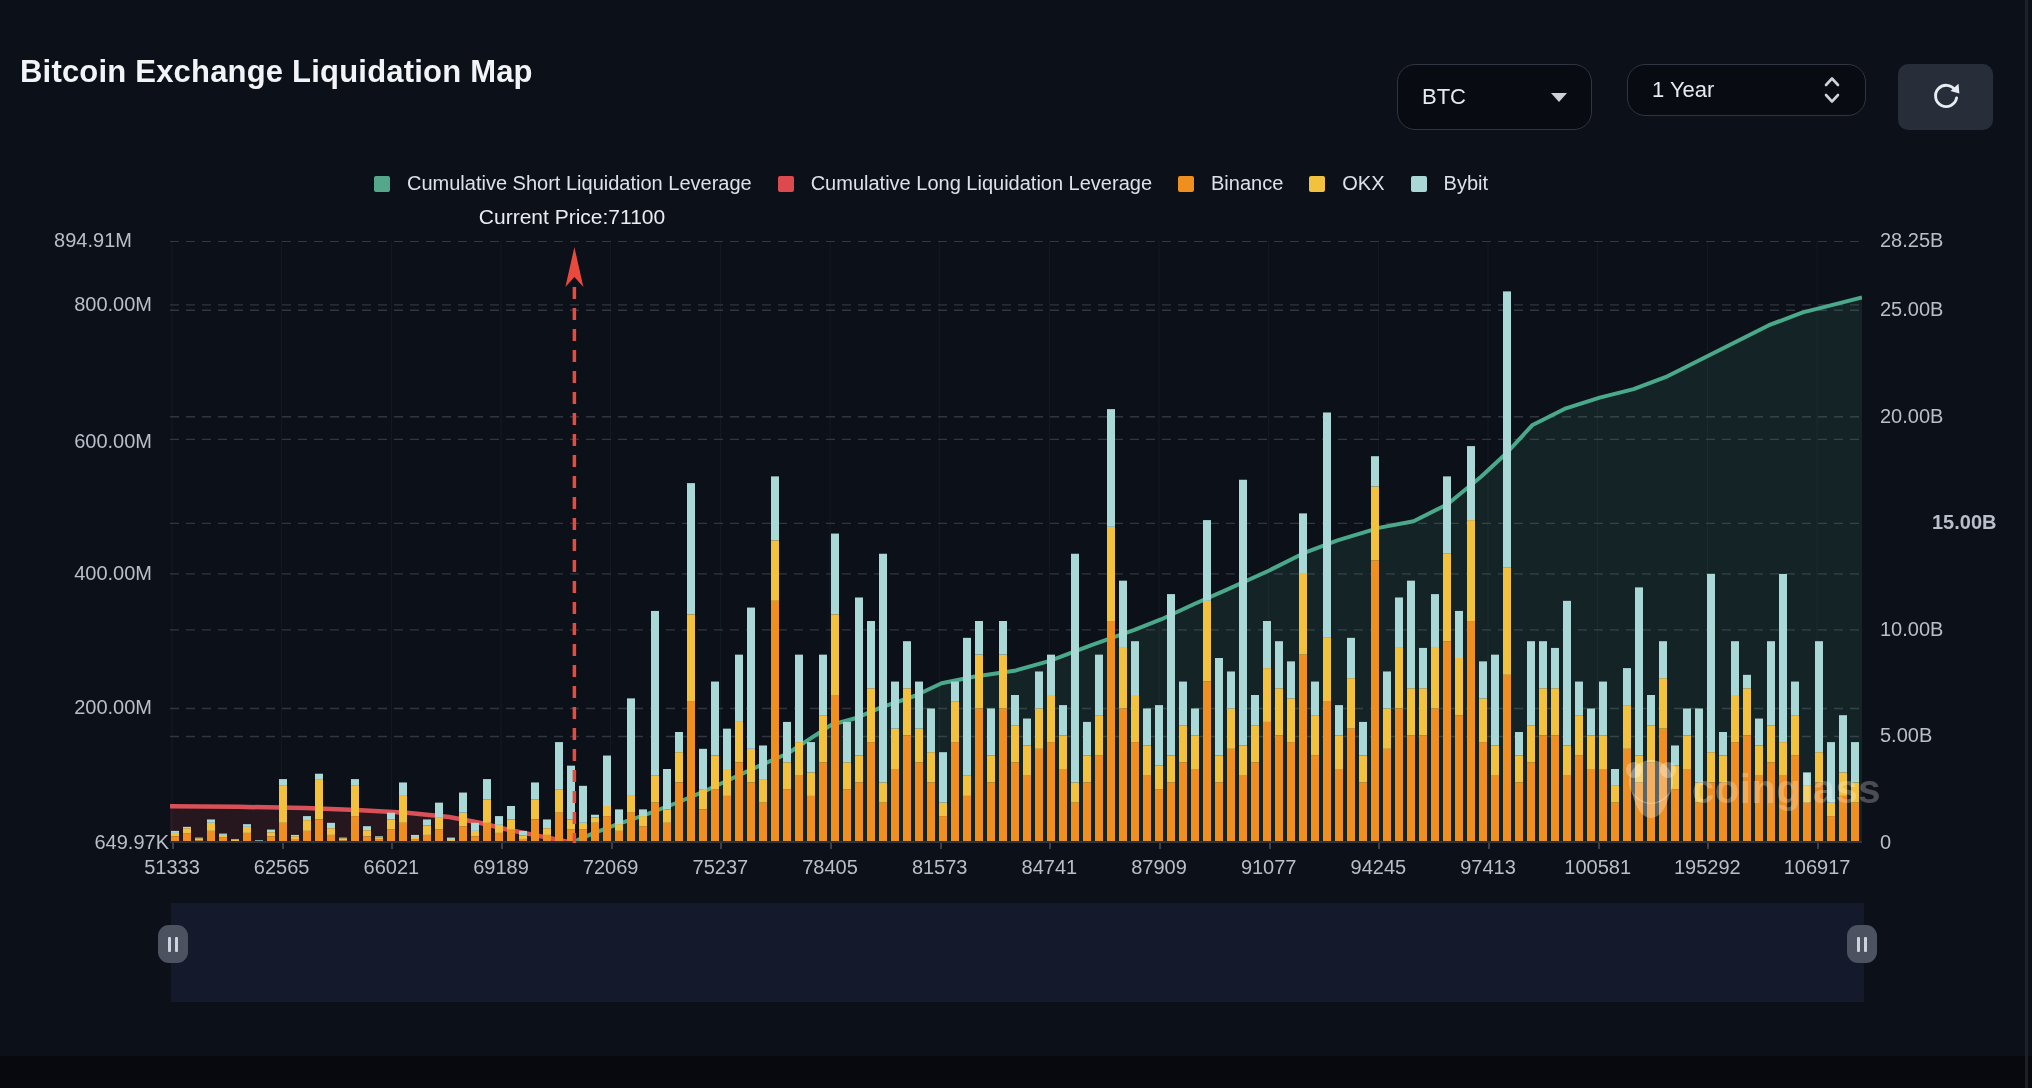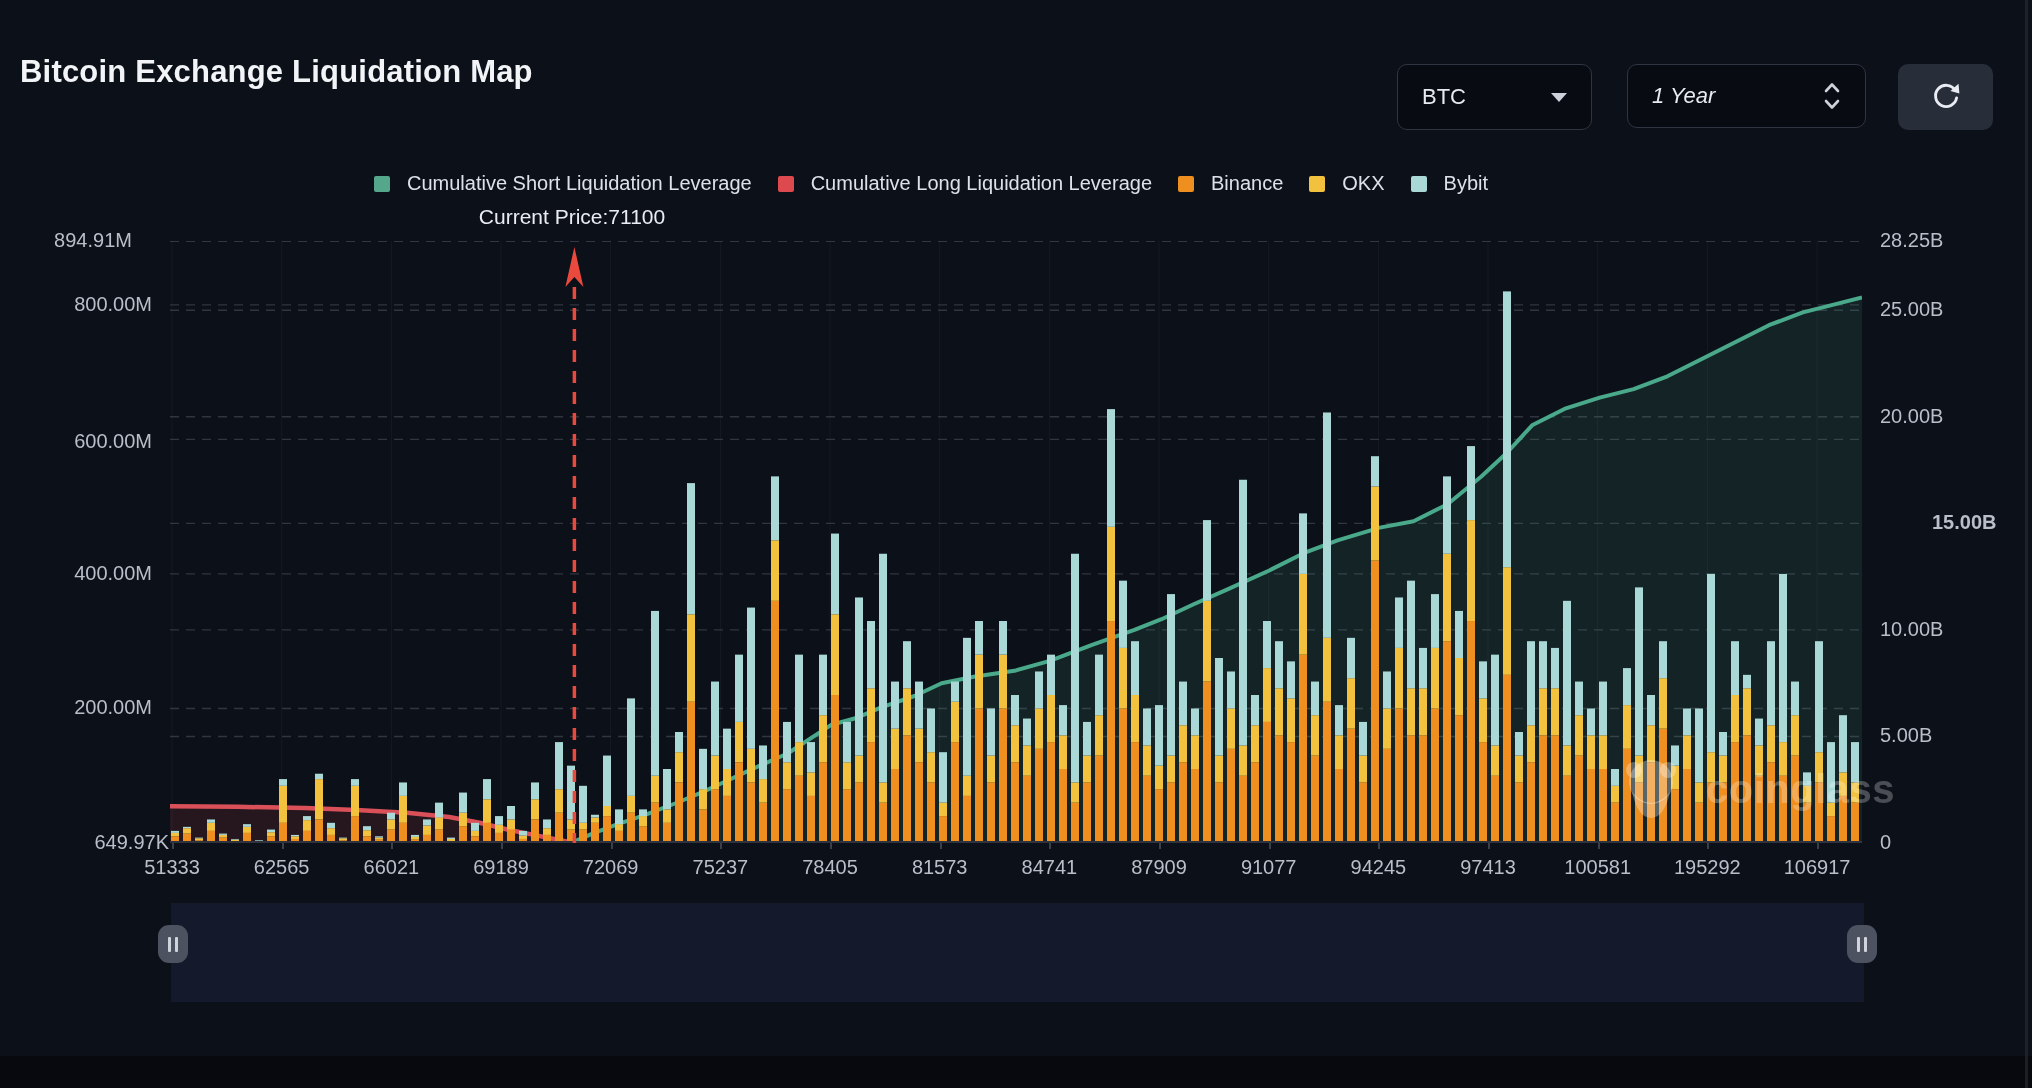--- a/index.html
+++ b/index.html
@@ -1,60 +1,60 @@
 <!DOCTYPE html>
 <html><head>
 <meta charset="utf-8">
 <style>
   html,body{margin:0;padding:0;background:#0c1018;width:2032px;height:1088px;overflow:hidden;
     font-family:"Liberation Sans",sans-serif;-webkit-font-smoothing:antialiased;position:relative;}
   .abs{position:absolute;}
   
   #page-title{left:20px;top:54px;font-size:31px;font-weight:700;color:#f2f4f8;letter-spacing:.2px;}
-  .ctrl{box-sizing:border-box;border:1px solid #2f3541;border-radius:10px;background:#080b12;
+  .ctrl{box-sizing:border-box;border:1px solid #2f3541;border-radius:18px;background:#080b12;
     color:#e7eaf0;font-size:22px;display:flex;align-items:center;justify-content:space-between;
     padding:0 24px;cursor:pointer;}
   #refresh-btn{background:#272d39;border:none;border-radius:10px;display:flex;align-items:center;justify-content:center;cursor:pointer;}
   .caret-down{width:0;height:0;border-left:8px solid transparent;border-right:8px solid transparent;border-top:9px solid #ccd1da;}
   
   #legend{left:374px;top:172px;display:flex;align-items:center;gap:26px;}
   .legend-item{display:flex;align-items:center;gap:17px;cursor:pointer;}
   .legend-swatch{width:16px;height:16px;border-radius:2px;}
   .legend-label{font-size:20px;color:#dde1e9;}
   
   #current-price{left:422px;top:205px;width:300px;text-align:center;font-size:21px;color:#e9ecf2;}
   
   .ylab{position:absolute;font-size:20px;color:#b9bfc9;}
   .ylab-left{width:118px;text-align:right;left:34px;}
   .ylab-right{left:1880px;text-align:left;}
   .xlab{position:absolute;font-size:20px;color:#b9bfc9;width:130px;text-align:center;top:856px;}
   .xtick{position:absolute;width:2px;height:6px;background:#3a3f49;top:843px;}
   
-  #watermark{left:1620px;top:752px;display:flex;align-items:center;gap:24px;pointer-events:none;}
+  #watermark{left:1620px;top:752px;display:flex;align-items:center;gap:10px;pointer-events:none;}
   #watermark-text{font-size:40px;font-weight:700;color:rgba(255,255,255,0.26);letter-spacing:.5px;}
   
   #navigator{left:171px;top:903px;width:1693px;height:99px;background:#141a2c;}
   .nav-handle{position:absolute;top:925px;width:30px;height:38px;border-radius:11px;background:#4d5261;
     display:flex;align-items:center;justify-content:center;gap:4px;cursor:ew-resize;}
   .nav-handle i{display:block;width:3px;height:15px;background:#cfd3dc;border-radius:1px;}
   #footer-band{left:0;top:1056px;width:2032px;height:32px;background:#07090e;}
   #scrollbar-line{left:2025px;top:0;width:3px;height:1088px;background:#2c313b;opacity:.55;}
   #plot-wrap{left:170px;top:241px;width:1692px;height:602px;}
 </style>
 </head>
 <body>
 
 <div class="abs" id="page-title">Bitcoin Exchange Liquidation Map</div>
 
 <div class="abs ctrl" style="left:1397px;top:64px;width:195px;height:66px;">
   <span>BTC</span>
   <span class="caret-down"></span>
 </div>
 
-<div class="abs ctrl" style="left:1627px;top:64px;width:239px;height:64px;font-style:italic;">
+<div class="abs ctrl" style="left:1627px;top:64px;width:239px;height:52px;">
   <span>1 Year</span>
   <svg width="18" height="30" viewBox="0 0 18 30">
     <polyline points="3,10 9,3.5 15,10" fill="none" stroke="#ccd1da" stroke-width="2.6" stroke-linecap="round" stroke-linejoin="round"></polyline>
     <polyline points="3,20 9,26.5 15,20" fill="none" stroke="#ccd1da" stroke-width="2.6" stroke-linecap="round" stroke-linejoin="round"></polyline>
   </svg>
 </div>
 
 <div class="abs" id="refresh-btn" style="left:1898px;top:64px;width:95px;height:66px;">
   <svg width="34" height="34" viewBox="0 0 32 32">
     <path d="M24.6 9.6 A10 10 0 1 0 26 16.8" fill="none" stroke="#e9ecf2" stroke-width="2.7" stroke-linecap="round"></path>

